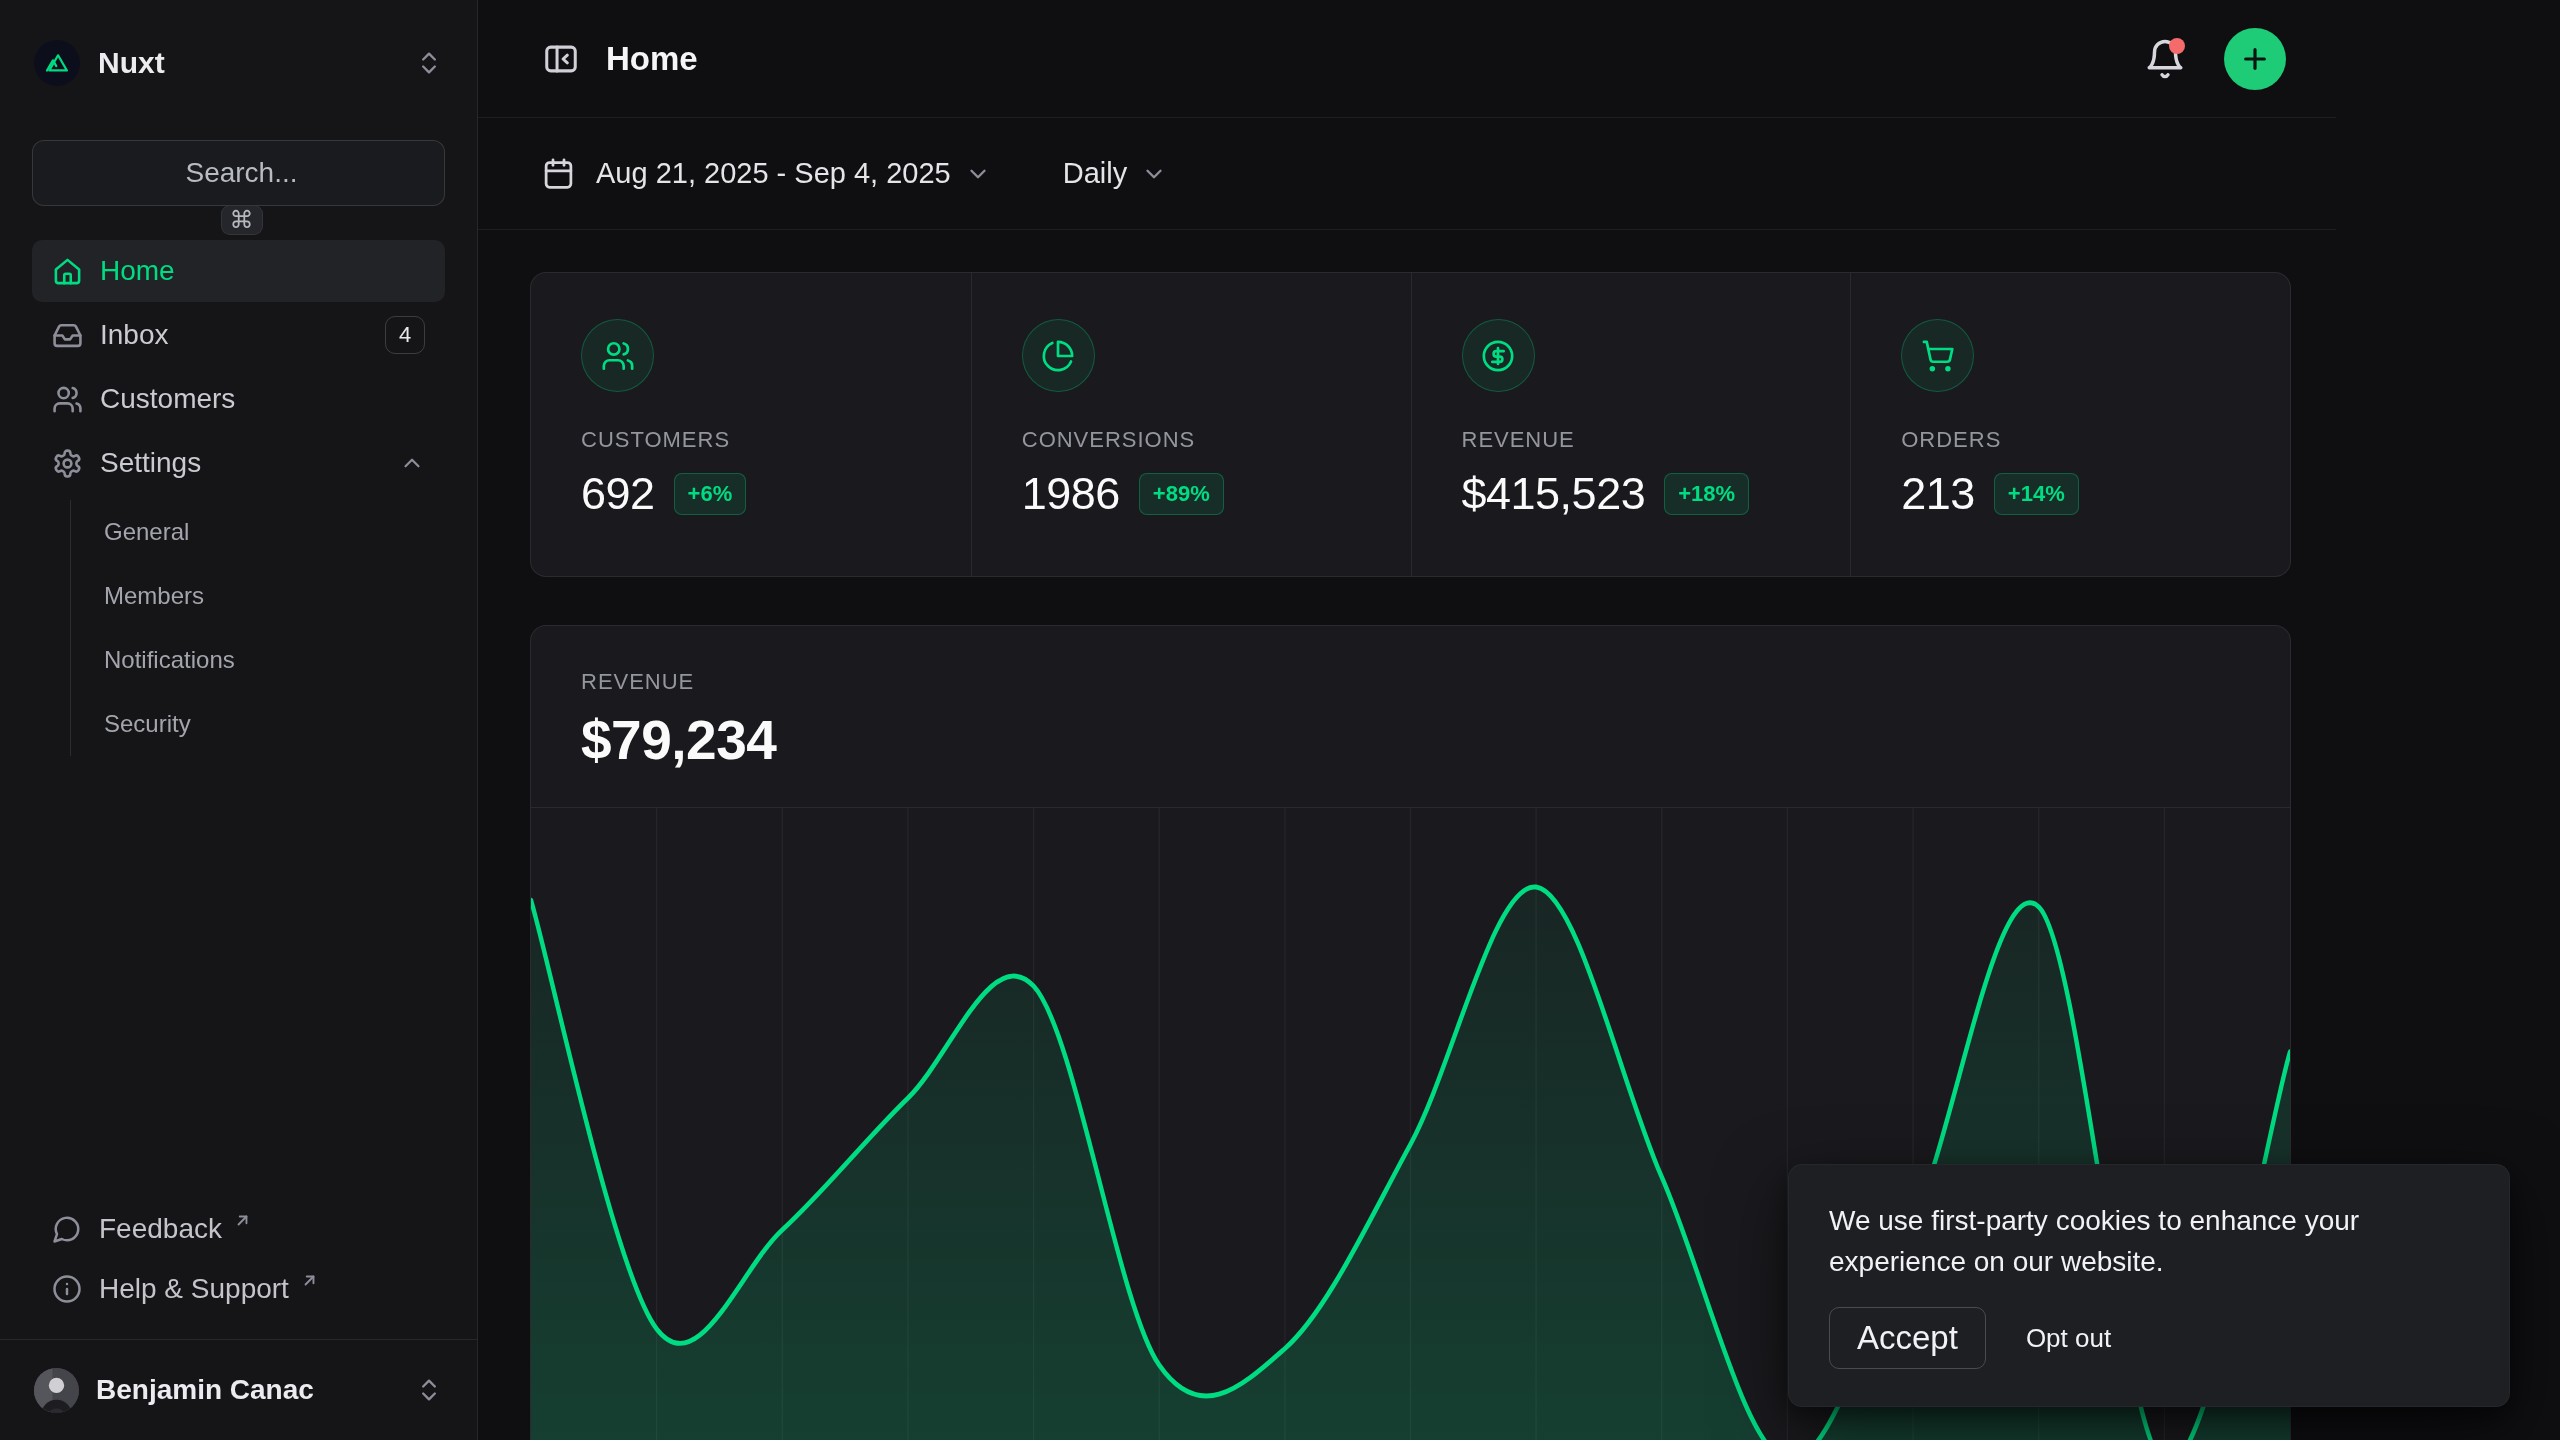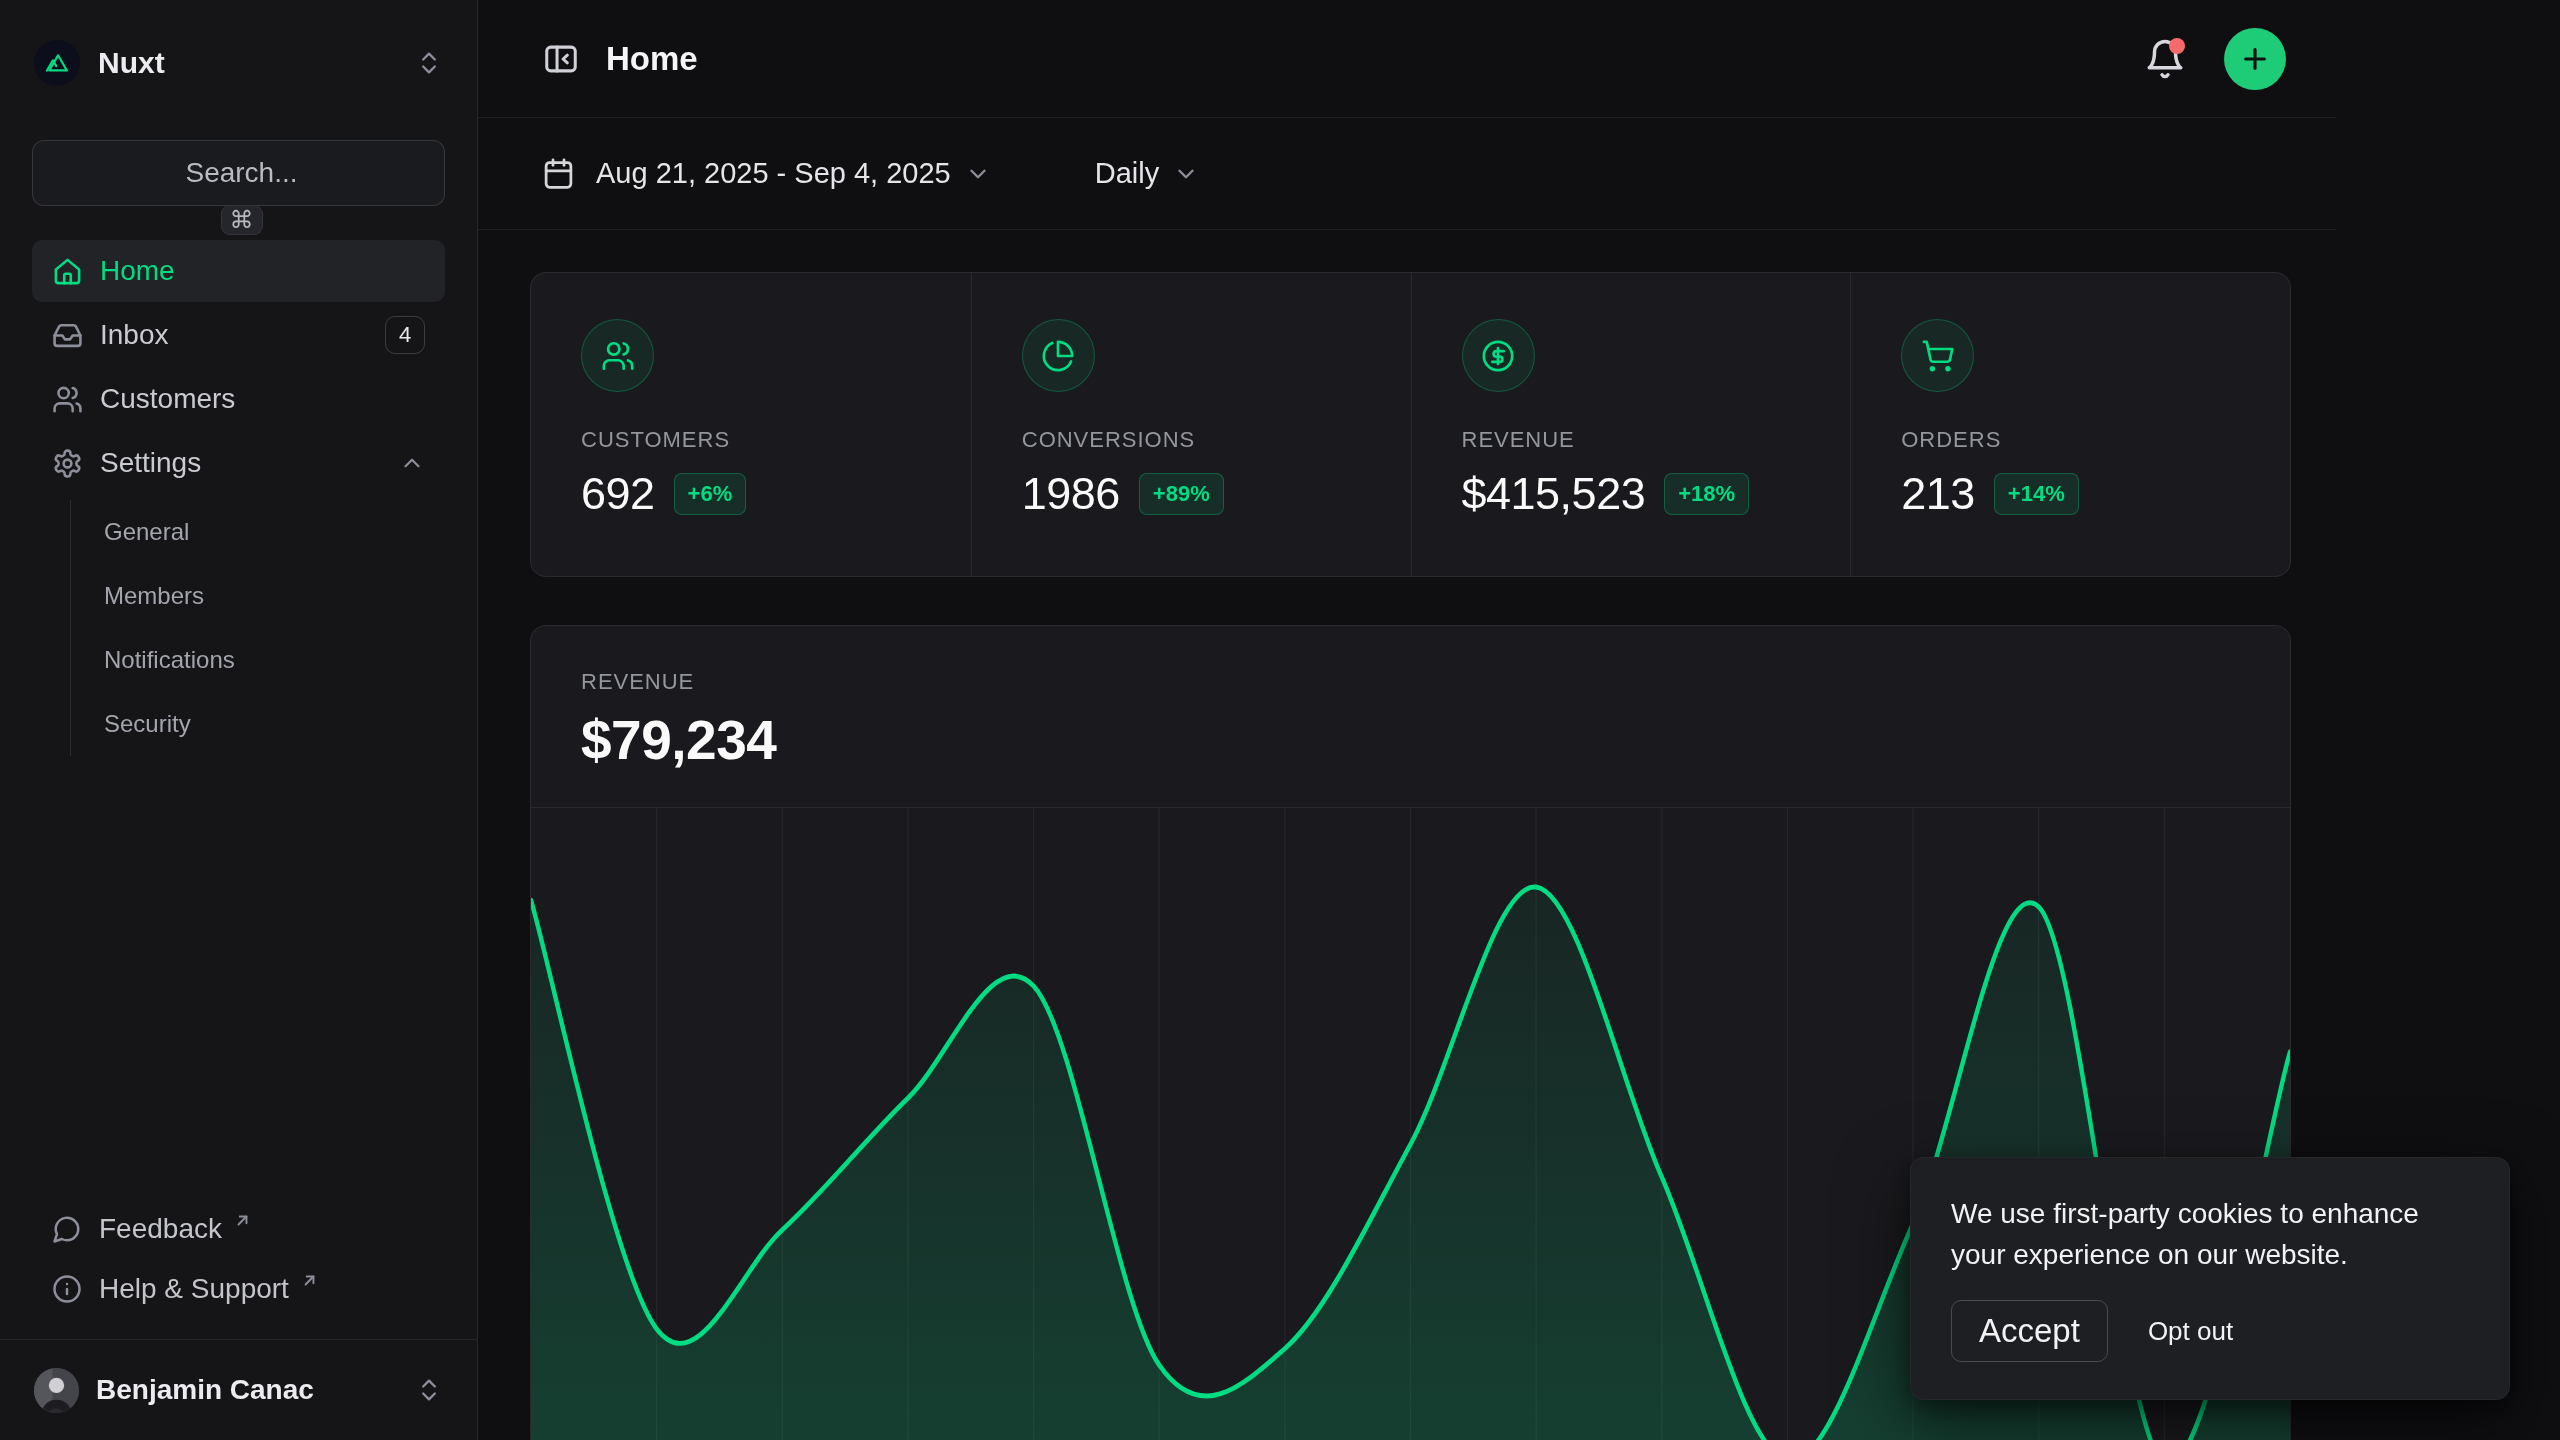--- a/index.html
+++ b/index.html
@@ -110,21 +110,21 @@
     position:absolute; top:0px; right:1px; width:16px; height:16px; border-radius:50%;
   }
   .plus-btn {
     width:62px; height:62px; border-radius:50%;
     display:flex; align-items:center; justify-content:center; cursor:pointer;
   }
   .plus-btn svg { width:32px; height:32px; color:#0d1511; }
 
   .toolbar {
     height:112px; flex:0 0 112px; border-bottom:1px solid rgba(255,255,255,.07);
-    display:flex; align-items:center; padding:0 50px 0 64px;gap:32px;
+    display:flex; align-items:center; padding:0 50px 0 64px;
   }
   .cal-ic { width:33px; height:33px; color:#d6d7db; }
   .date-label { margin-left:21px; font-size:29px; font-weight:500; color:#e4e5e9; }
   .chev-down { width:26px; height:26px; color:#8c8e99; margin-left:14px; }
   .range-select { display:flex; align-items:center; cursor:pointer; }
   .gran-select { display:flex; align-items:center; cursor:pointer; margin-left:72px; }
   .gran-label { font-size:29px; font-weight:500; color:#e4e5e9; }
 
   .content { padding:42px 45px 0 52px; flex:1; min-height:0; }
 
@@ -159,21 +159,21 @@
   .rev-label { font-size:22px; font-weight:500; color:#94969e; letter-spacing:.045em; }
   .rev-value { margin-top:13px; font-size:55px; font-weight:700; color:#fafafa; letter-spacing:-0.5px; }
   .chart-wrap {
     position:absolute; left:0; right:0; top:181px; height:679px;
     border-top:1px solid rgba(255,255,255,.07);
   }
   .chart-wrap svg { display:block; width:100%; height:100%; }
 
   
   .cookie-banner {
-    position:fixed; right:50px; bottom:40px; width:600px;
+    position:fixed; right:50px; bottom:33px; width:722px;
     background:#1e1f23; border:1px solid rgba(255,255,255,.04); border-radius:14px;
     padding:35px 40px 37px; z-index:50;
     box-shadow:0 24px 70px rgba(0,0,0,.55), 0 8px 22px rgba(0,0,0,.4);
   }
   .cookie-msg { font-size:28px; font-weight:500; color:#f2f2f4; line-height:1.47; max-width:615px; }
   .cookie-actions { margin-top:25px; display:flex; align-items:center; gap:40px; }
   .accept-btn {
     background:transparent; border:1.5px solid #4a4b50; border-radius:10px;
     padding:11px 27px; font-size:33px; font-weight:500; color:#f2f2f4; cursor:pointer;
     font-family:inherit;

